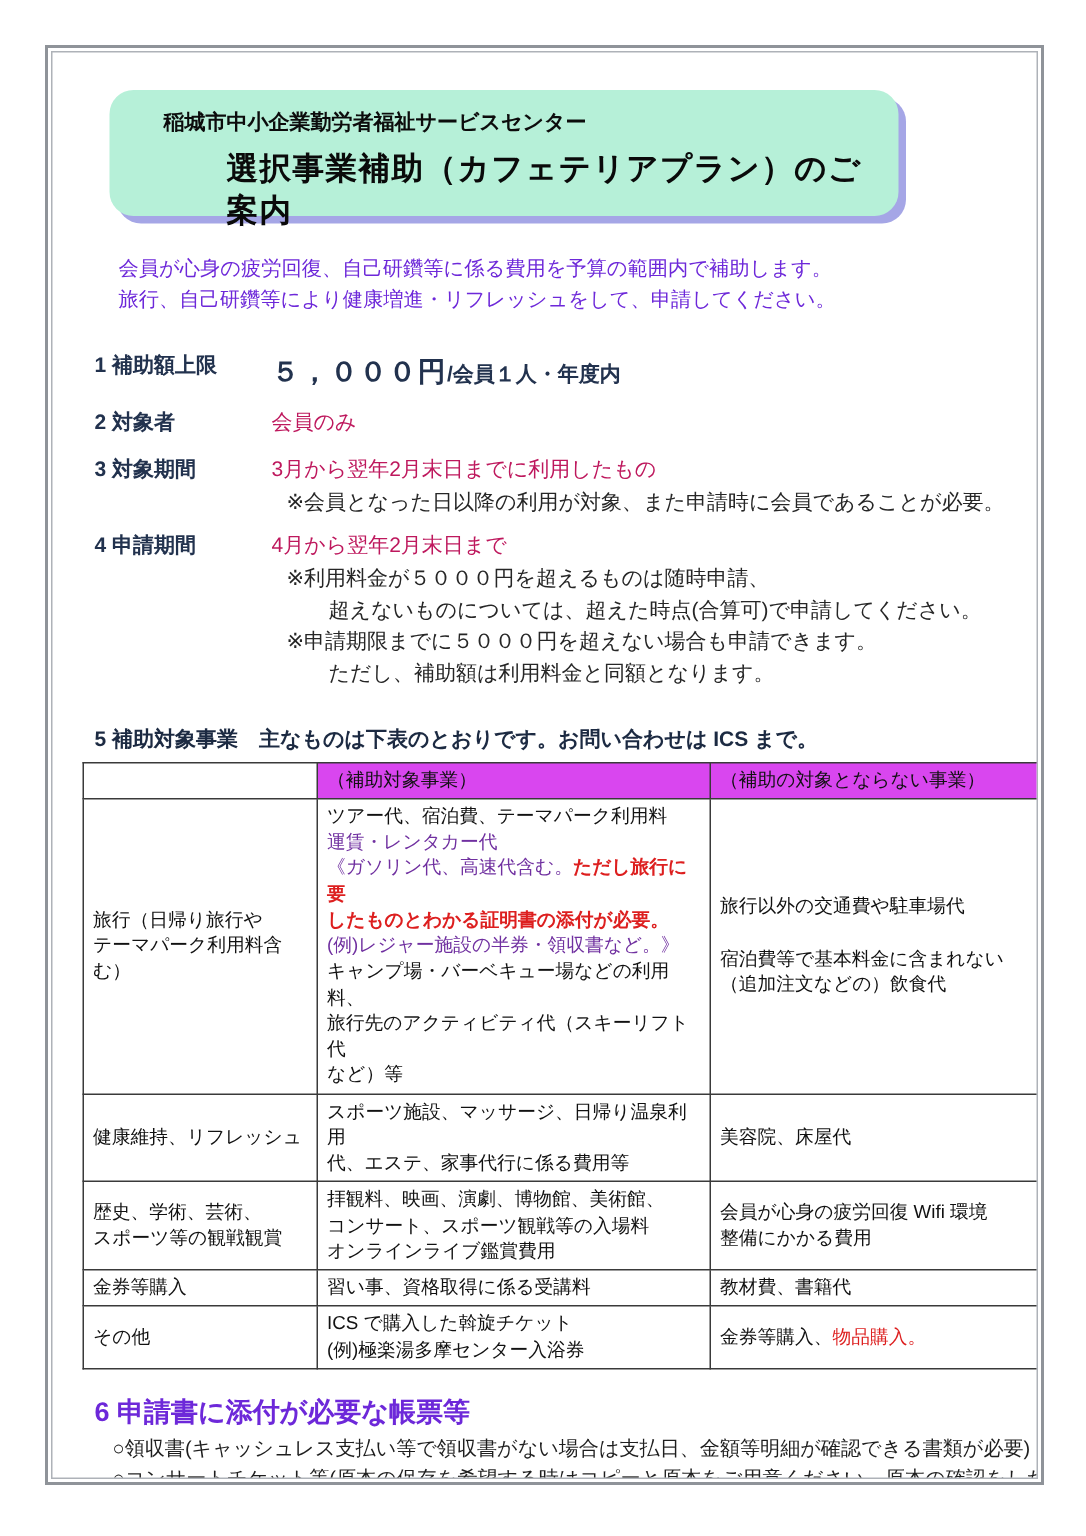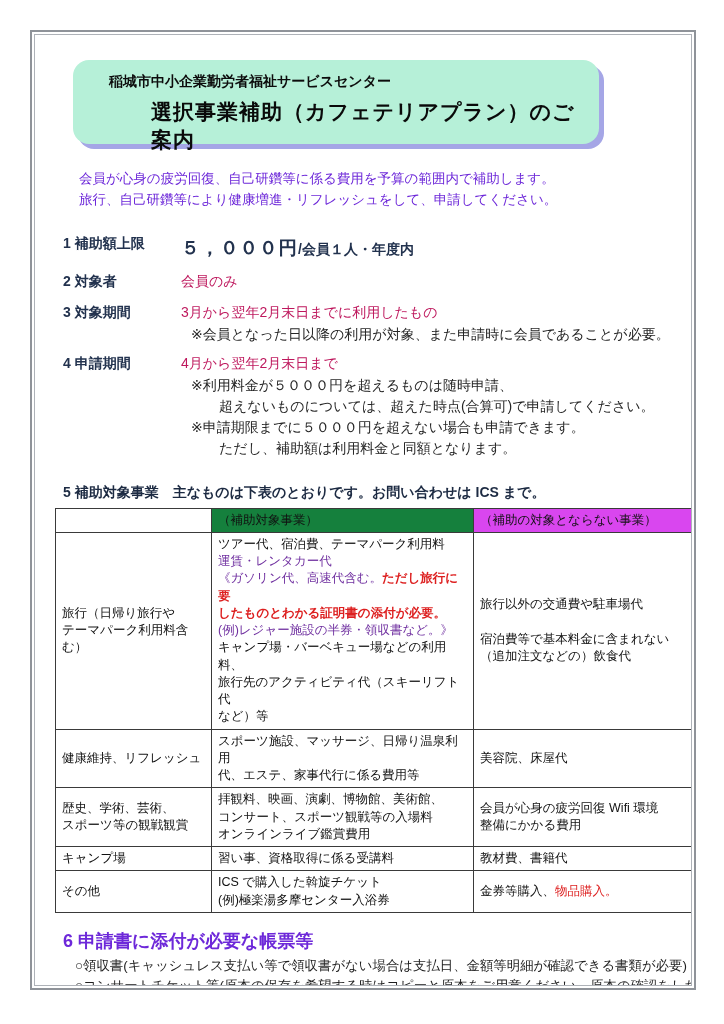--- a/index.html
+++ b/index.html
@@ -42,21 +42,21 @@
   table.subsidy{
     width:650px;margin:6px 0 0 2px;border-collapse:collapse;table-layout:fixed;
   }
   table.subsidy td,table.subsidy th{
     border:1px solid #3a3a3a;font-size:12.5px;line-height:1.38;
     padding:3px 6px;box-sizing:border-box;text-align:left;vertical-align:middle;
     font-weight:normal;color:#111;
   }
   col.c1{width:156px;} col.c2{width:262px;} col.c3{width:232px;}
   th.h-blank{background:#ffffff;}
-  th.h-green{background:#15803d;text-align:center;font-size:13px;color:#111;}
+  th.h-green{background:#d946ef;text-align:center;font-size:13px;color:#111;}
   th.h-blue{background:#d946ef;text-align:center;font-size:13px;color:#111;}
   td.cat{white-space:pre-line;font-size:13px;color:#161616;}
   td.cell-top{vertical-align:top;padding-top:4px;padding-bottom:4px;}
   .c-purple{color:#7030a0;}
   .c-red{color:#dd1f1f;}
   .c-redbold{color:#dd1f1f;font-weight:bold;}
   
   .sec67{margin:16px 0 0 10px;}
   .sec67-title{font-size:18px;font-weight:bold;color:#6d28d9;}
   .sec67-body{font-size:13.4px;line-height:1.52;color:#1e1e1e;white-space:pre-line;margin:3px 0 0 12px;width:640px;}
@@ -165,21 +165,21 @@
               <div><span>拝観料、映画、演劇、博物館、美術館、</span></div>
               <div><span>コンサート、スポーツ観戦等の入場料</span></div>
               <div><span>オンラインライブ鑑賞費用</span></div>
             </td>
           <td class="cell-top">
               <div><span>会員が心身の疲労回復 Wifi 環境</span></div>
               <div><span>整備にかかる費用</span></div>
             </td>
         </tr>
         <tr>
-          <td class="cat">キャンプ場</td>
+          <td class="cat">金券等購入</td>
           <td class="cell-top">
               <div><span>習い事、資格取得に係る受講料</span></div>
             </td>
           <td class="cell-top">
               <div><span>教材費、書籍代</span></div>
             </td>
         </tr>
         <tr>
           <td class="cat">その他</td>
           <td class="cell-top">

